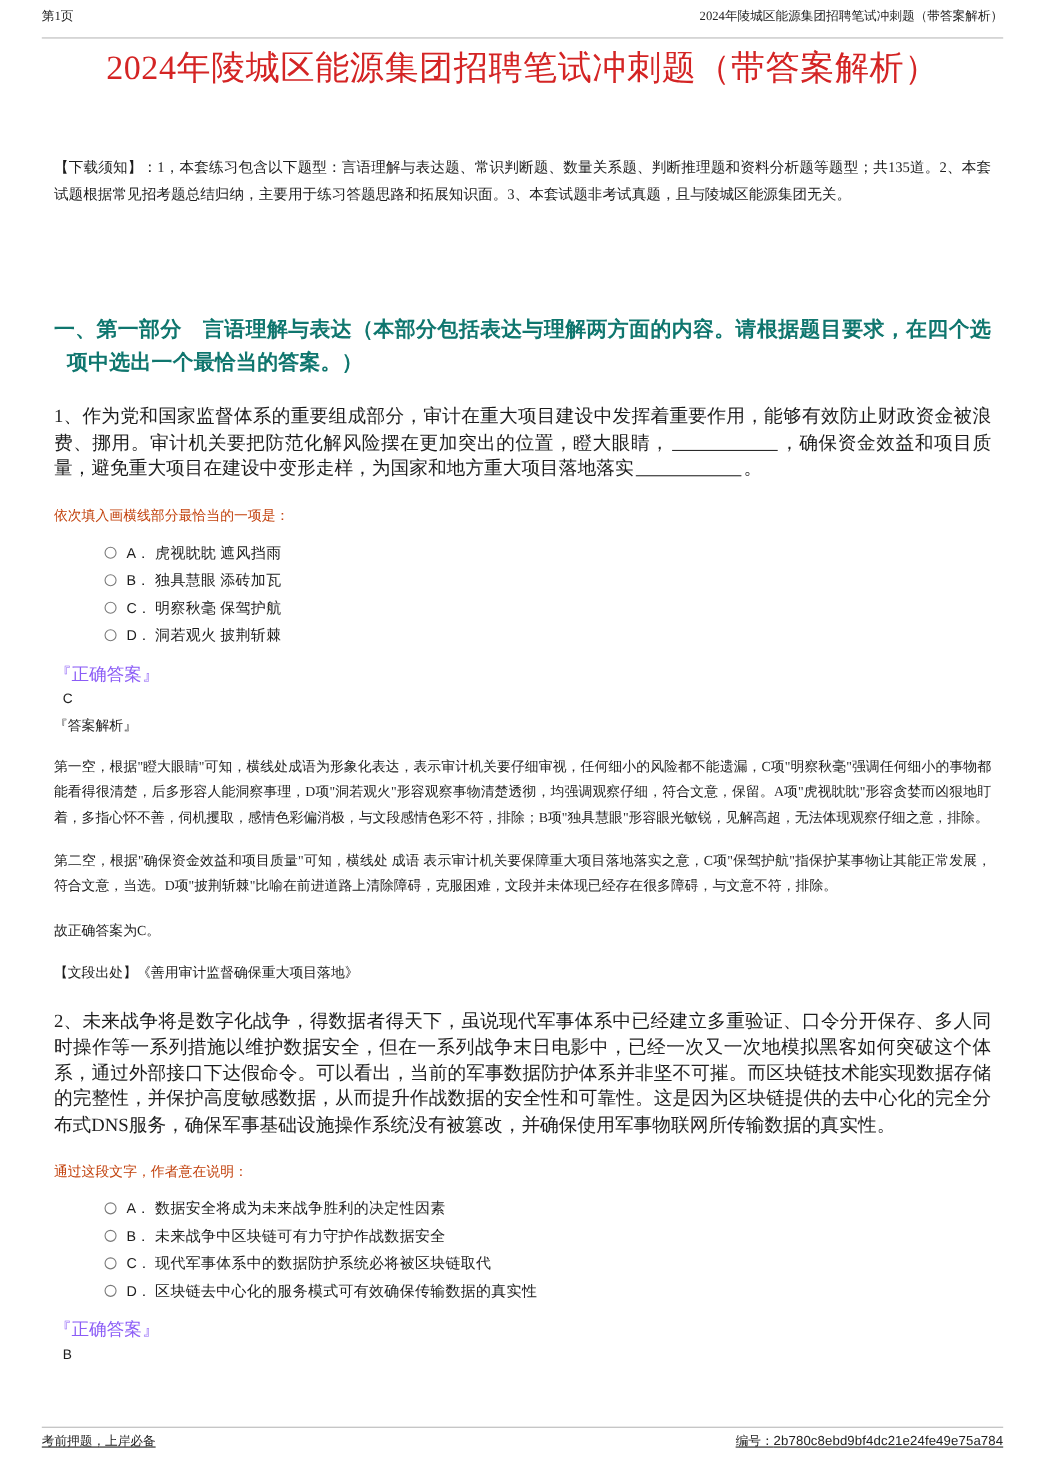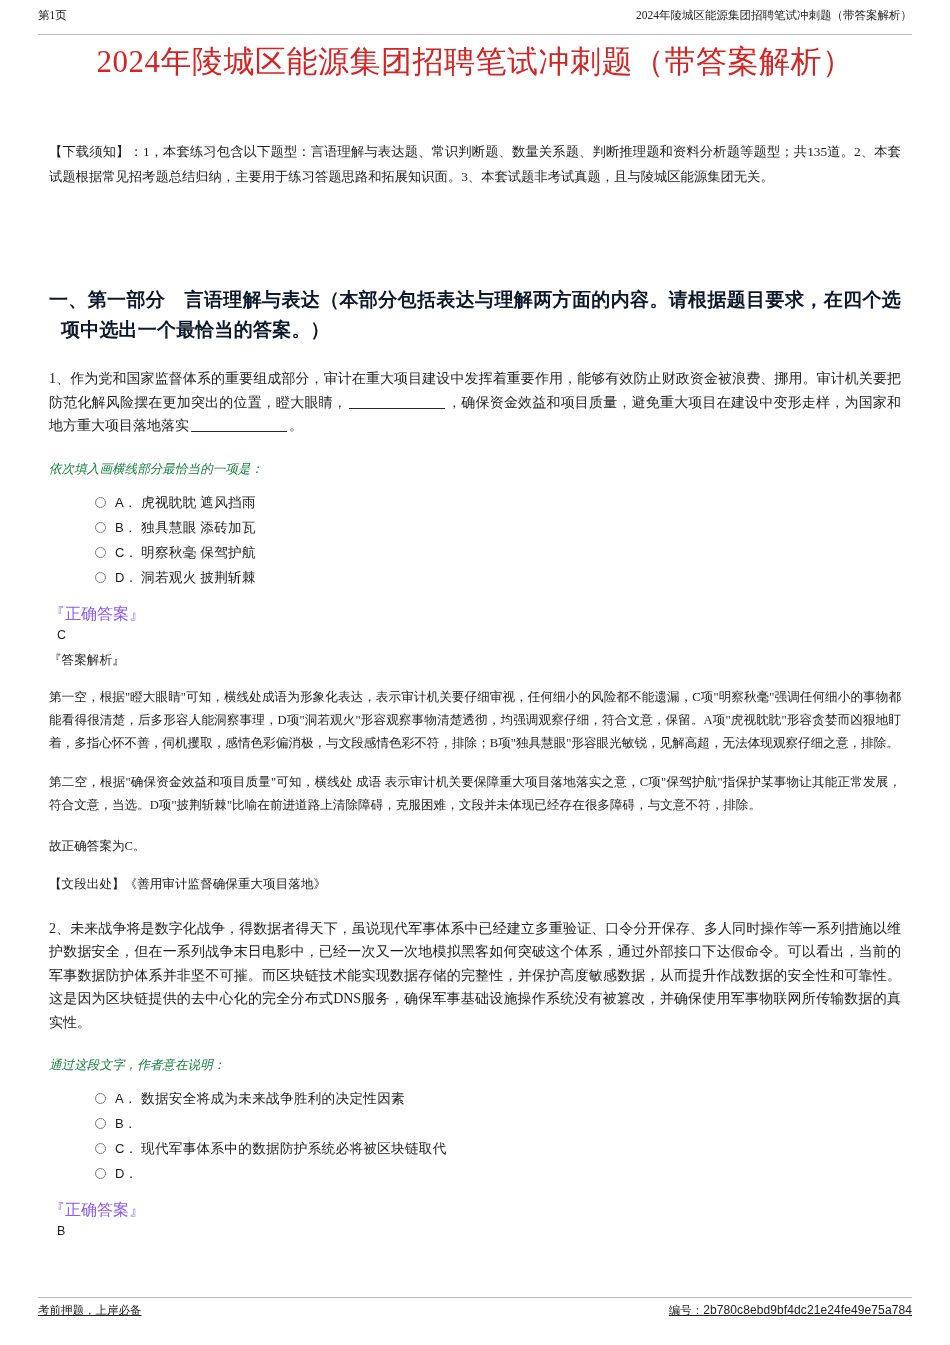--- a/index.html
+++ b/index.html
@@ -73,51 +73,50 @@
     font-size: 13.3px;
     line-height: 24.5px;
     text-align: justify;
     color: #1d1d1d;
     margin: 0 0 0 0;
   }
 
   .section-heading {
     font-size: 19px;
     line-height: 30px;
-    color: #0f172a;
+    color: #0f766e;
     margin: 96px 0 0 0;
     text-align: justify;
     letter-spacing: 0.2px;
     padding-left: 12px;
     text-indent: -12px;
   }
 
   .q-stem {
-    font-size: 14px;
+    font-size: 17px;
     line-height: 23.5px;
     text-align: justify;
     color: #1d1d1d;
     margin: 22px 0 0 0;
   }
 
   .blank-line {
     display: inline-block;
     width: 96px;
     border-bottom: 1px solid #2a2a2a;
     height: 13px;
     vertical-align: -2px;
     margin: 0 2px;
   }
 
   .q-prompt {
     font-size: 12.6px;
     line-height: 22px;
-    color: #15803d;
+    color: #c2410c;
     margin: 20px 0 0 0;
-    font-style: italic;
   }
 
   .options {
     margin: 10px 0 0 0;
     padding: 0;
     list-style: none;
   }
   .option-row {
     display: flex;
     align-items: center;
@@ -274,29 +273,31 @@
 
       <ul class="options">
         <li class="option-row">
           <span class="radio"></span>
           <span class="opt-letter">A．</span>
           <span class="opt-text">数据安全将成为未来战争胜利的决定性因素</span>
         </li>
         <li class="option-row">
           <span class="radio"></span>
           <span class="opt-letter">B．</span>
+          <span class="opt-text">未来战争中区块链可有力守护作战数据安全</span>
         </li>
         <li class="option-row">
           <span class="radio"></span>
           <span class="opt-letter">C．</span>
           <span class="opt-text">现代军事体系中的数据防护系统必将被区块链取代</span>
         </li>
         <li class="option-row">
           <span class="radio"></span>
           <span class="opt-letter">D．</span>
+          <span class="opt-text">区块链去中心化的服务模式可有效确保传输数据的真实性</span>
         </li>
       </ul>
 
       <p class="answer-label">『正确答案』</p>
       <p class="answer-value">B</p>
     </div>
 
   </div>
 
   <div class="page-footer">

